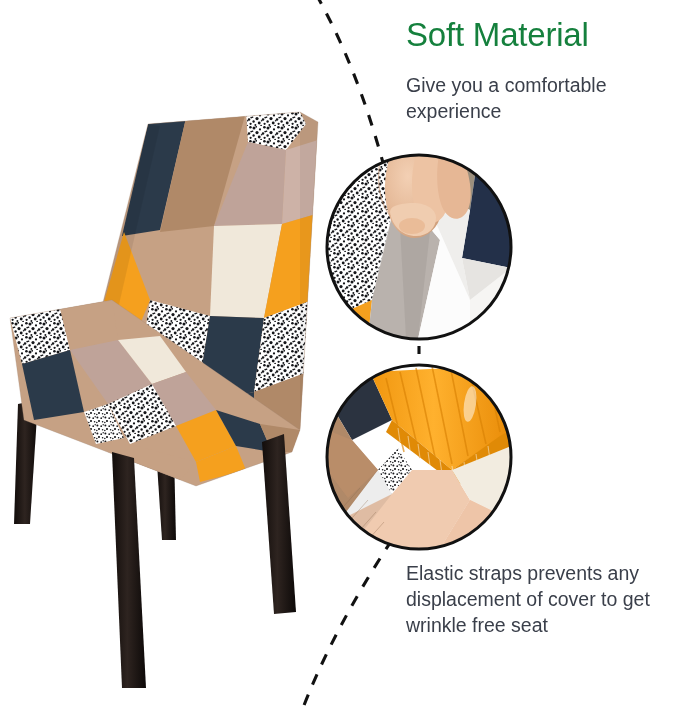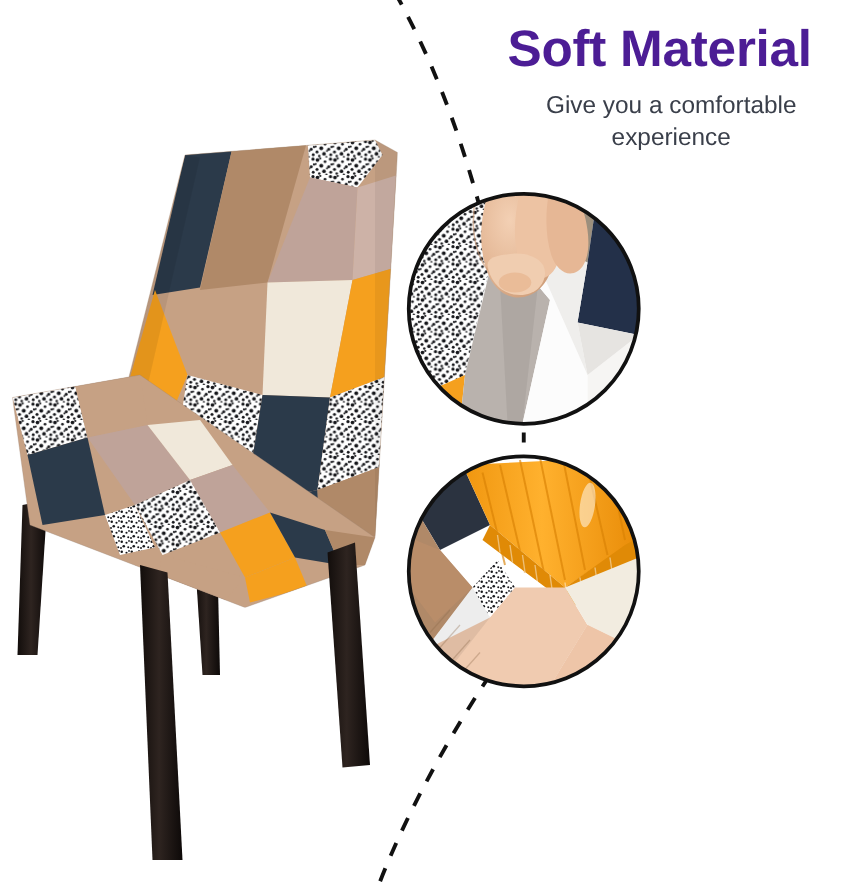--- a/index.html
+++ b/index.html
@@ -17,42 +17,41 @@
     background: #ffffff;
     overflow: hidden;
   }
 
   
   .feature-block {
     position: absolute;
   }
   .feature-title {
     font-family: "Liberation Sans", sans-serif;
-    font-size: 41px;
-    font-weight: 700;
-    color: #4c1d95;
+    font-size: 33px;
+    font-weight: 400;
+    color: #15803d;
     letter-spacing: -0.2px;
     line-height: 1.12;
     white-space: nowrap;
   }
   .feature-desc {
     font-family: "Liberation Sans", sans-serif;
     font-size: 19.5px;
     font-weight: 400;
     color: #3a3f4a;
     line-height: 1.33;
   }
   #block-soft {
     left: 406px;
     top: 17px;
     width: 262px;
   }
   #block-soft .feature-desc {
-    margin-top: 9px;
-    text-align: center;
+    margin-top: 19px;
   }
   #block-elastic {
     left: 406px;
     top: 551px;
     width: 266px;
   }
   #block-elastic .feature-desc {
     margin-top: 10px;
   }
 
@@ -288,15 +287,16 @@
       <circle cx="419" cy="457" r="92" fill="none" stroke="#111111" stroke-width="3"></circle>
     </g>
   </svg>
 
   <div class="feature-block" id="block-soft">
     <div class="feature-title">Soft Material</div>
     <div class="feature-desc">Give you a comfortable experience</div>
   </div>
 
   <div class="feature-block" id="block-elastic">
+    <div class="feature-desc">Elastic straps prevents any displacement of cover to get wrinkle free seat</div>
   </div>
 
 </div>
 
 </body></html>

